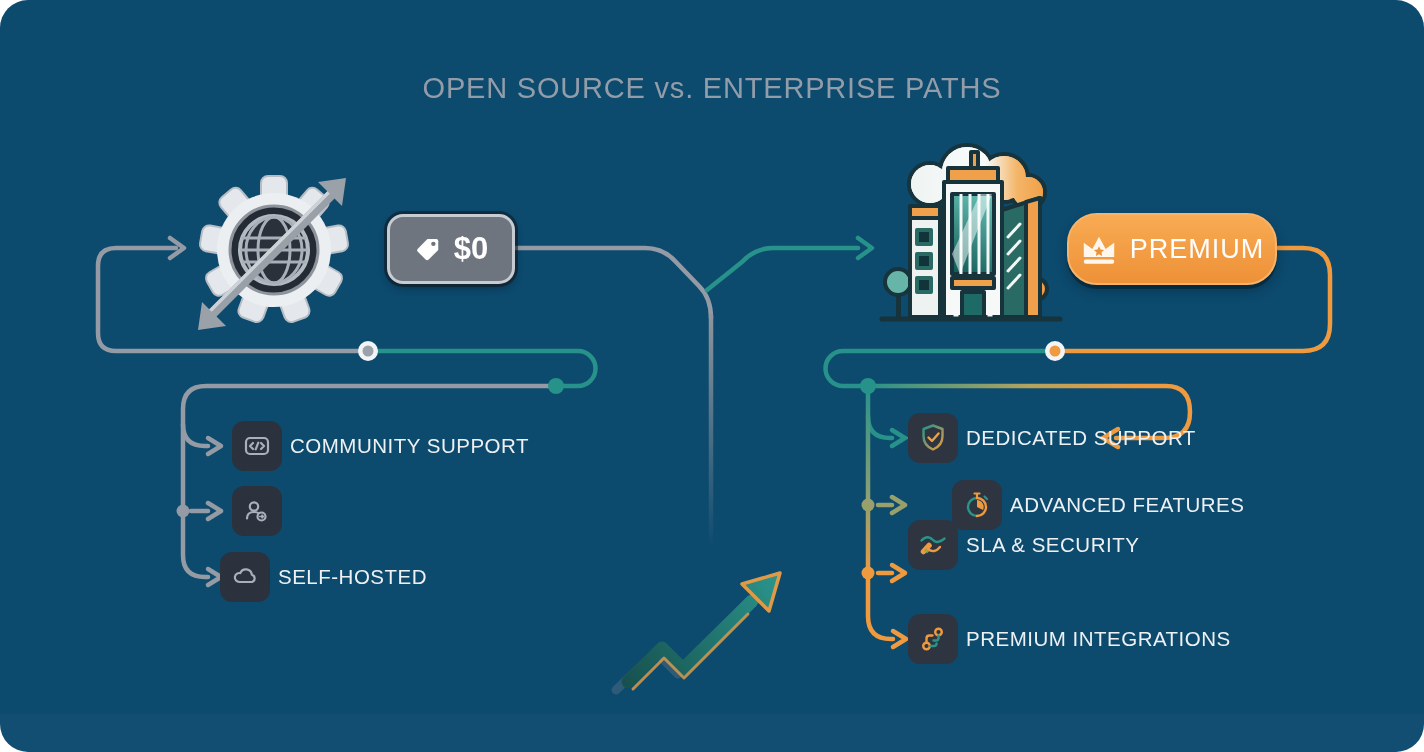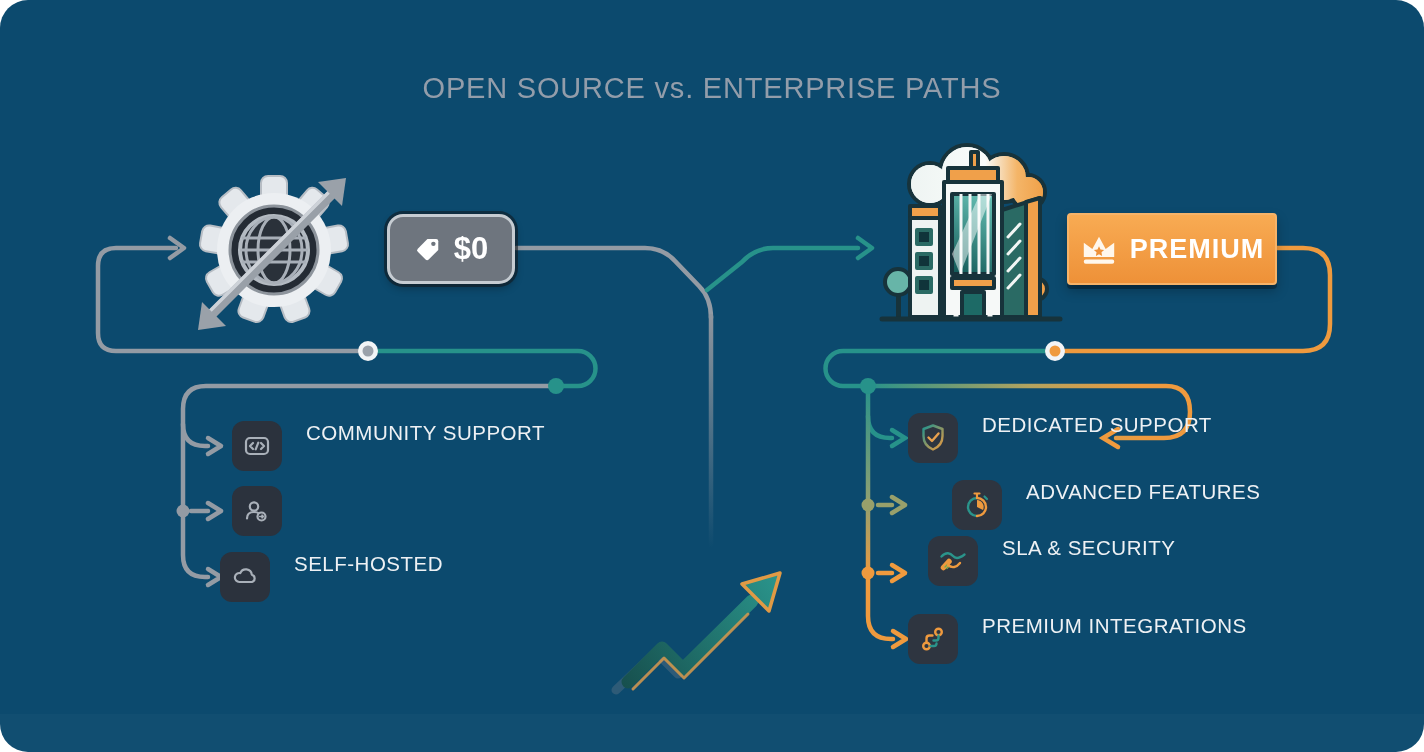--- a/index.html
+++ b/index.html
@@ -17,27 +17,27 @@
     position:absolute;display:flex;align-items:center;justify-content:center;gap:12px;
     box-sizing:border-box;
   }
   .price-badge{
     left:387px;top:214px;width:128px;height:70px;border-radius:16px;
     background:#6e757e;border:3px solid #c6ccd2;
     box-shadow:0 0 0 3px rgba(18,23,30,.55), 0 4px 8px rgba(0,0,0,.3);
     color:#ffffff;font-size:31px;font-weight:bold;
   }
   .premium-badge{
-    left:1067px;top:213px;width:210px;height:72px;border-radius:4px;
+    left:1067px;top:213px;width:210px;height:72px;border-radius:30px;
     background:linear-gradient(180deg,#f8ab53,#ee9138);
     border:2.5px solid #f6b369;
     box-shadow:0 4px 0 rgba(0,0,0,.28), 0 6px 12px rgba(0,0,0,.25);
-    color:#ffffff;font-size:27px;font-weight:bold;letter-spacing:1px;
-  }
-  .feature-row{position:absolute;display:flex;align-items:flex-start;gap:24px;}
+    color:#ffffff;font-size:27px;font-weight:normal;letter-spacing:1px;
+  }
+  .feature-row{position:absolute;display:flex;align-items:center;gap:8px;}
   .tile{
     width:50px;height:50px;border-radius:12px;background:#2b323d;
     display:flex;align-items:center;justify-content:center;flex:0 0 auto;
   }
   .tile.ent{background:#2e3540;}
   .feature-label{
     color:#eef1f4;font-size:20.5px;font-weight:500;letter-spacing:0.5px;white-space:nowrap;
   }
   .art{position:absolute;}
   .bottom-sheen{
@@ -295,21 +295,21 @@
         <path d="M16 9 A 9 9 0 1 0 16 27 " stroke="#2a948b" stroke-width="2.4" transform="rotate(0 16 18)"></path>
         <path d="M16 27 A 9 9 0 0 0 16 9" stroke="#ef9a3e" stroke-width="2.4"></path>
         <path d="M16 18 L 16 11 A 7 7 0 0 1 22 21 Z" fill="#ef9a3e"></path>
         <path d="M13.5 4.5 H 18.5 M 16 4.5 V 8" stroke="#ef9a3e" stroke-width="2.2"></path>
         <path d="M23.5 7.5 L 26 10" stroke="#2a948b" stroke-width="2.2"></path>
       </svg>
     </div>
     <span class="feature-label">ADVANCED FEATURES</span>
   </div>
 
-  <div class="feature-row" style="left:908px;top:536px;margin-left:20px;">
+  <div class="feature-row" style="left:908px;top:520px;">
     <div class="tile ent">
       <svg width="32" height="32" viewBox="0 0 32 32" fill="none" stroke-linecap="round" stroke-linejoin="round">
         <path d="M4.5 11.5 C 9 6.5 13.5 8 16 11 C 18.5 14 23 13 27.5 9.5" stroke="#2a948b" stroke-width="2.4"></path>
         <path d="M6.5 22.5 L 12 16.5" stroke="#ef9a3e" stroke-width="5.5"></path>
         <path d="M8 22 L 10.5 19.5 M 10 23.5 L 12.5 21" stroke="#6fae4e" stroke-width="1.3"></path>
         <path d="M11 20 C 15 23.5 19.5 22.5 23 18" stroke="#ef9a3e" stroke-width="2.4"></path>
       </svg>
     </div>
     <span class="feature-label">SLA &amp; SECURITY</span>
   </div>

